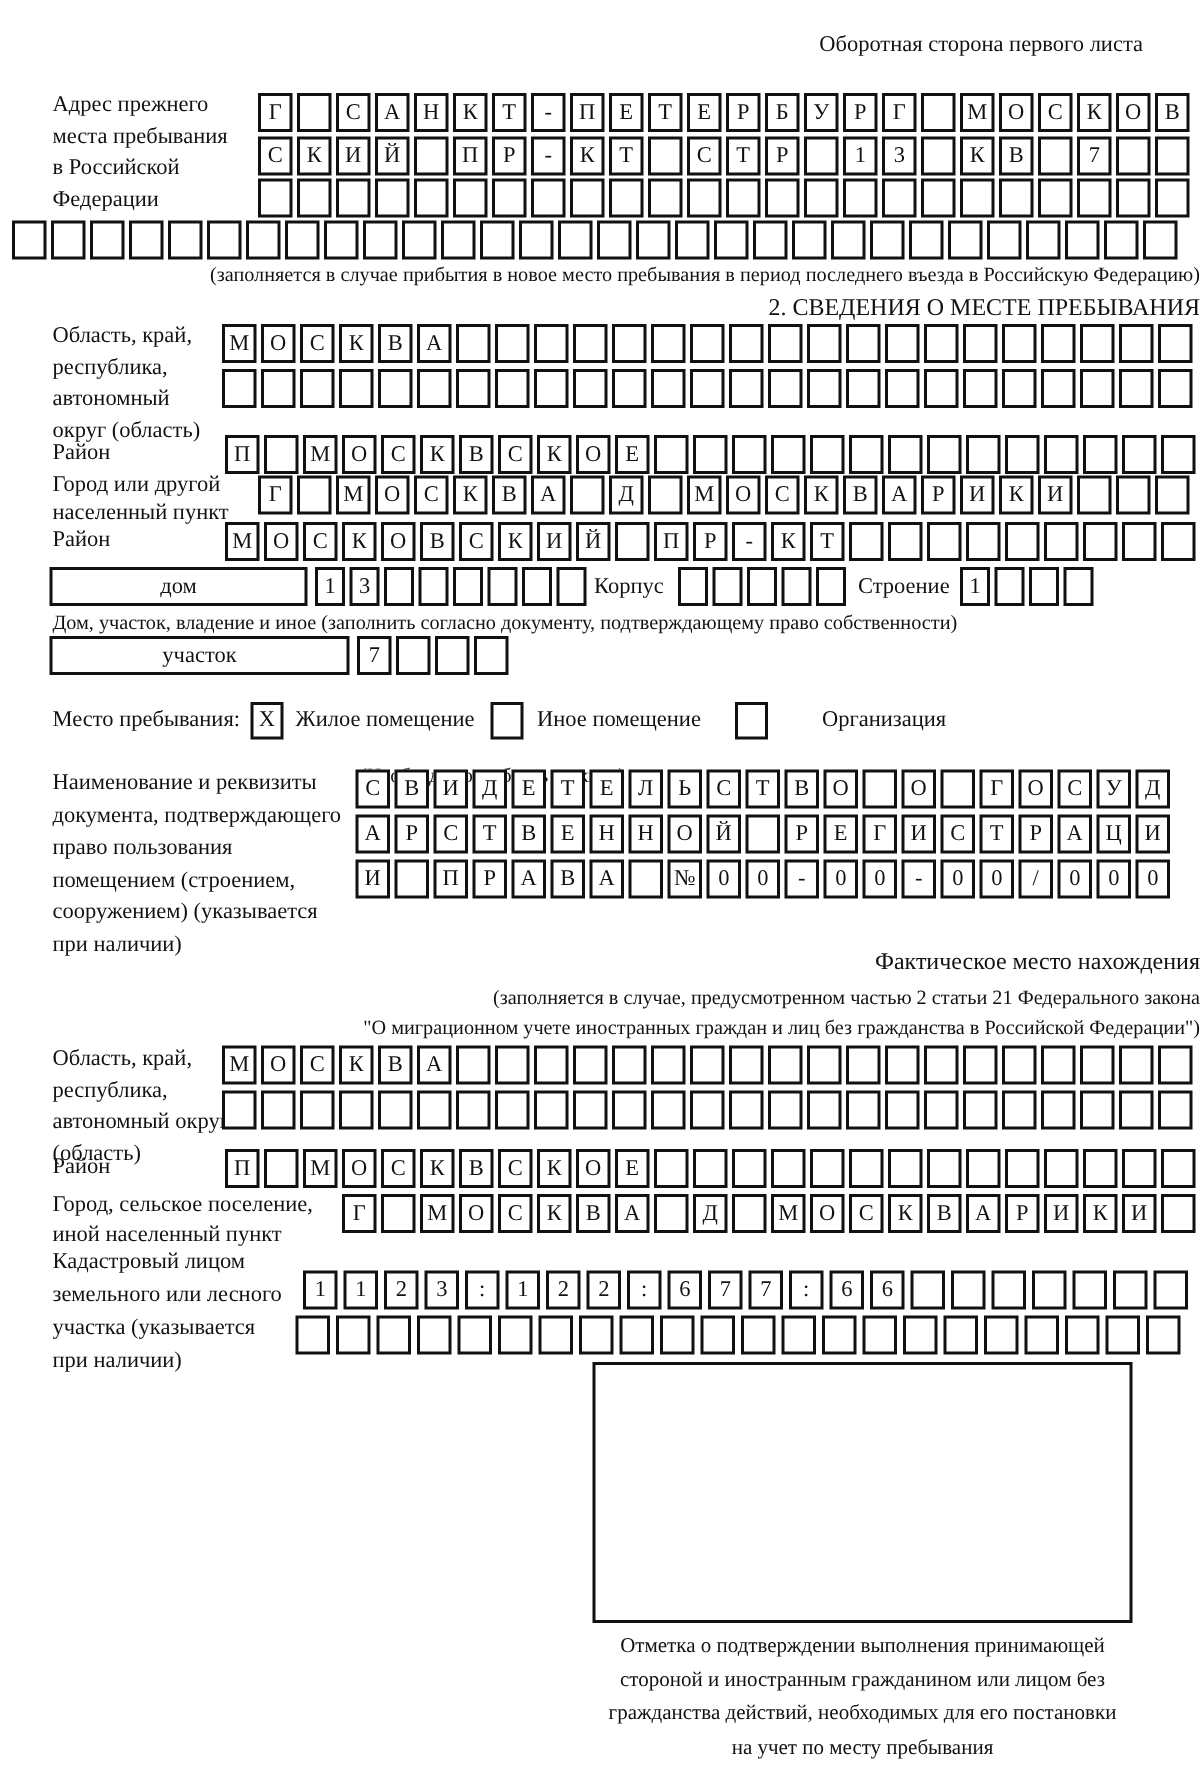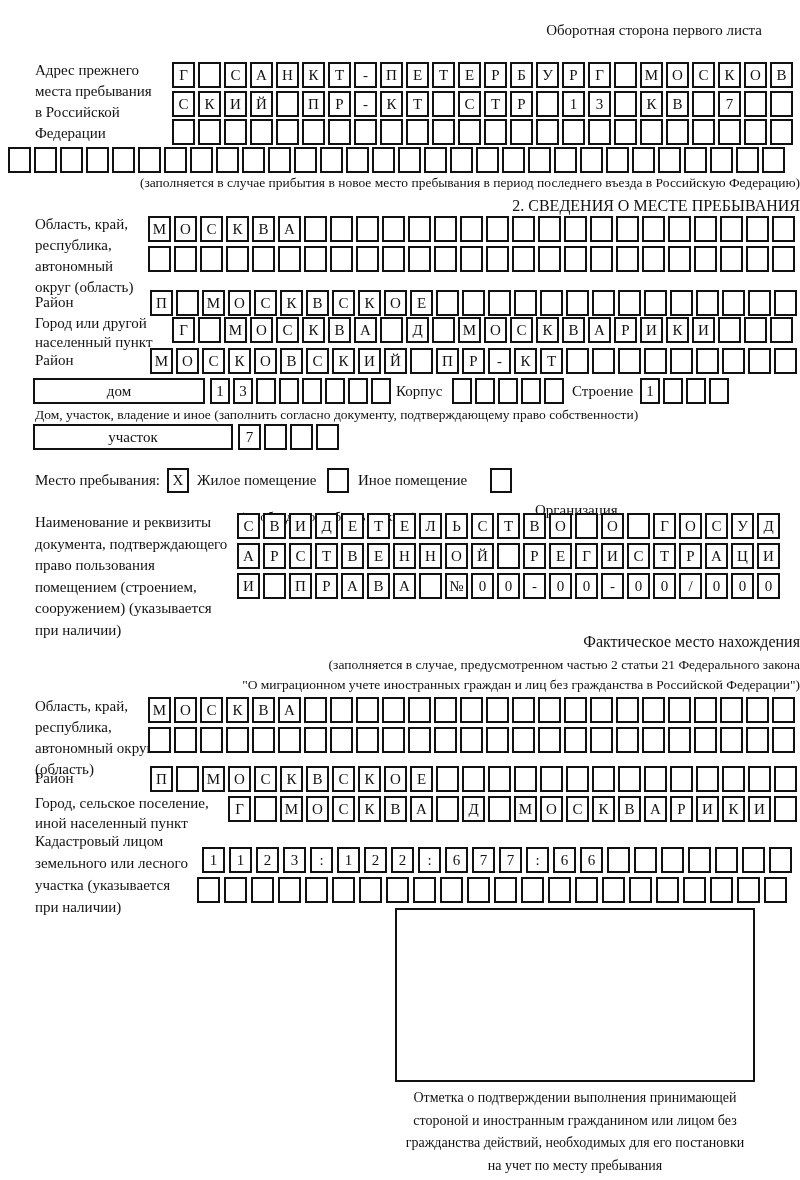--- a/index.html
+++ b/index.html
@@ -328,21 +328,21 @@
       <div class="cell"></div>
       <div class="cell"></div>
     </div>
 
   <div class="lbl" style="left:35px;top:470px;">Место пребывания:</div>
   <div class="cb" style="left:167px;top:468px;">X</div>
   <div class="lbl" style="left:197px;top:470px;">Жилое помещение</div>
   <div class="cb" style="left:327px;top:468px;"></div>
   <div class="lbl" style="left:358px;top:470px;">Иное помещение</div>
   <div class="cb" style="left:490px;top:468px;"></div>
-  <div class="lbl" style="left:535px;top:470px;margin-top:30px;">Организация</div>
+  <div class="lbl" style="left:548px;top:470px;">Организация</div>
   <div class="note-l" style="left:240px;top:494px;margin-top:15px;">(Необходимо выбрать нужное)</div>
 
   <div class="lbl" style="left:35px;top:512px;width:205px;line-height:21.5px;">Наименование и реквизиты
 документа, подтверждающего
 право пользования
 помещением (строением,
 сооружением) (указывается
 при наличии)</div>
   <div class="cells" style="left:237px;top:513px;">
       <div class="cell">С</div>

